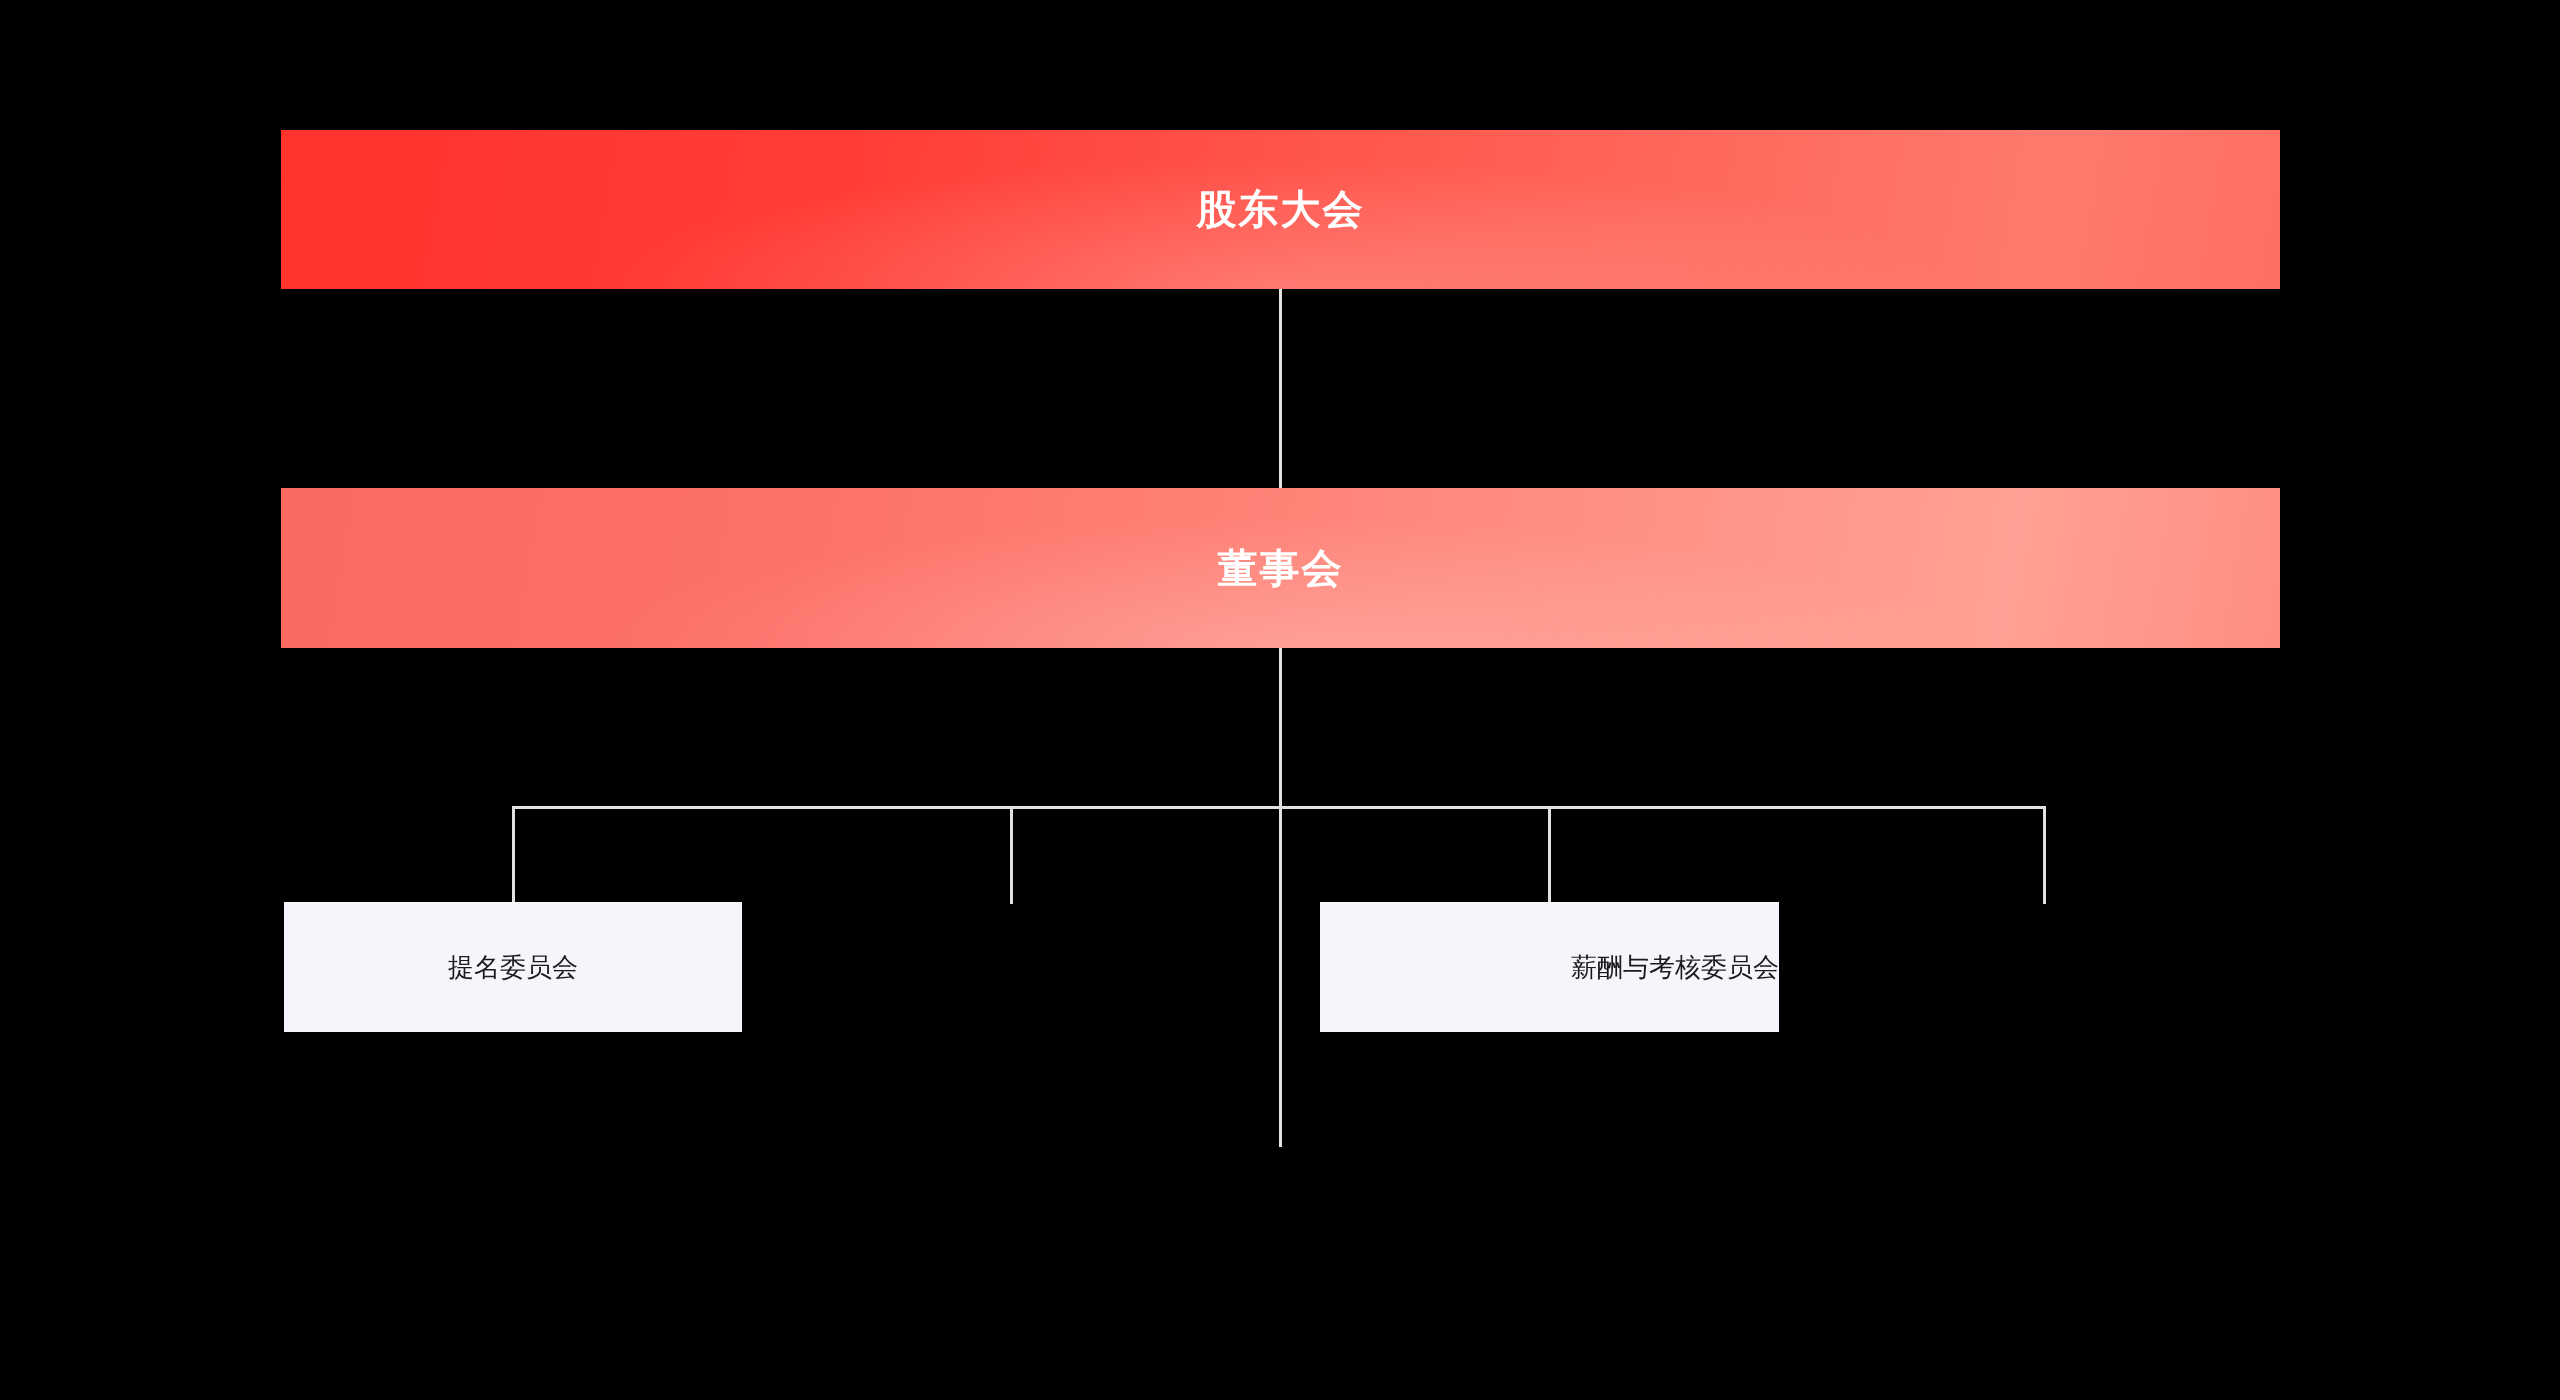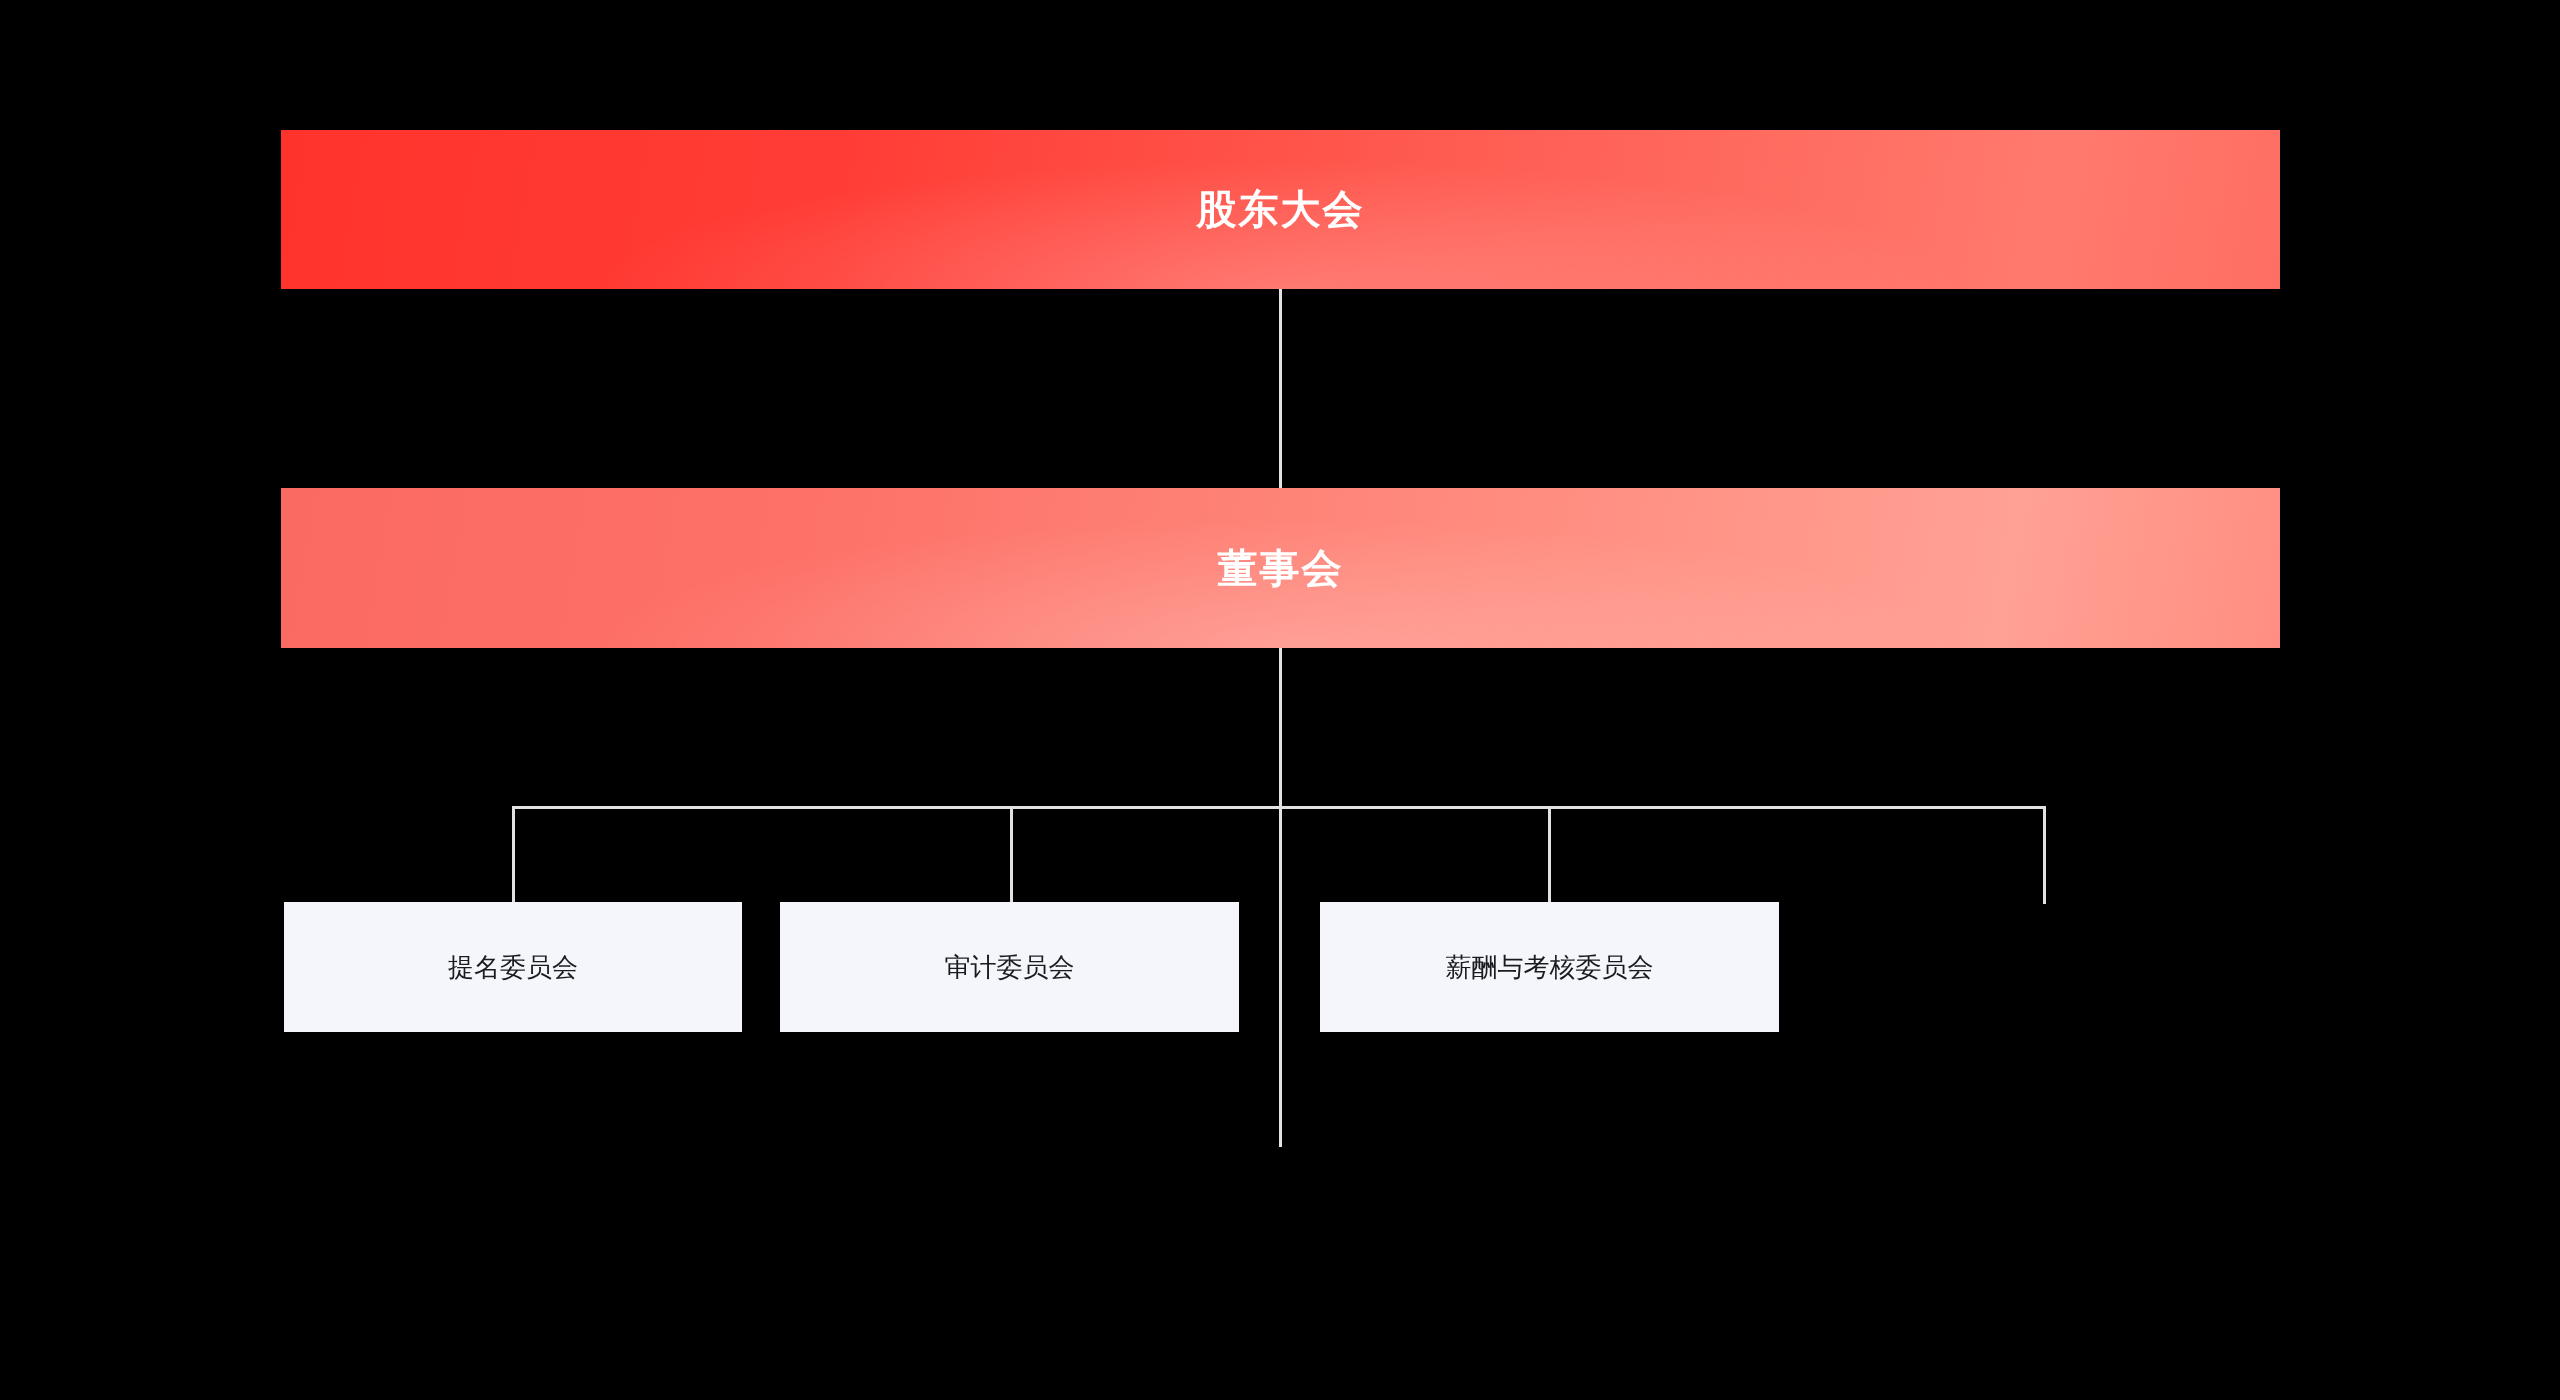--- a/index.html
+++ b/index.html
@@ -89,21 +89,21 @@
     background: #f4f6fb;
     color: #1b1b1f;
     display: flex;
     align-items: center;
     justify-content: center;
     font-size: 26px;
     white-space: nowrap;
   }
   #committee-0 { left: 284px;  width: 458px; }
   #committee-1 { left: 780px;  width: 459px; }
-  #committee-2 { left: 1320px; width: 459px; }
+  #committee-2 { left: 1320px; width: 459px; justify-content: flex-end; }
   #committee-3 { left: 1819px; width: 459px; }
 
   
   #box-management {
     position: absolute;
     left: 281px;
     top: 1145px;
     width: 1999px;
     height: 125px;
     background: #ffffff;
@@ -139,21 +139,18 @@
   <div class="conn-drop" id="drop-1"></div>
   <div class="conn-drop" id="drop-2"></div>
   <div class="conn-drop" id="drop-3"></div>
   <div class="conn-drop" id="drop-4"></div>
 
   <div class="conn conn-v" id="conn-center-down"></div>
 
   <div class="committee" id="committee-0">
     <span>提名委员会</span>
   </div>
-  <div class="committee" id="committee-1">
-    <span>审计委员会</span>
-  </div>
   <div class="committee" id="committee-2">
     <span>薪酬与考核委员会</span>
   </div>
 
 
 </div>
 
 </body></html>

